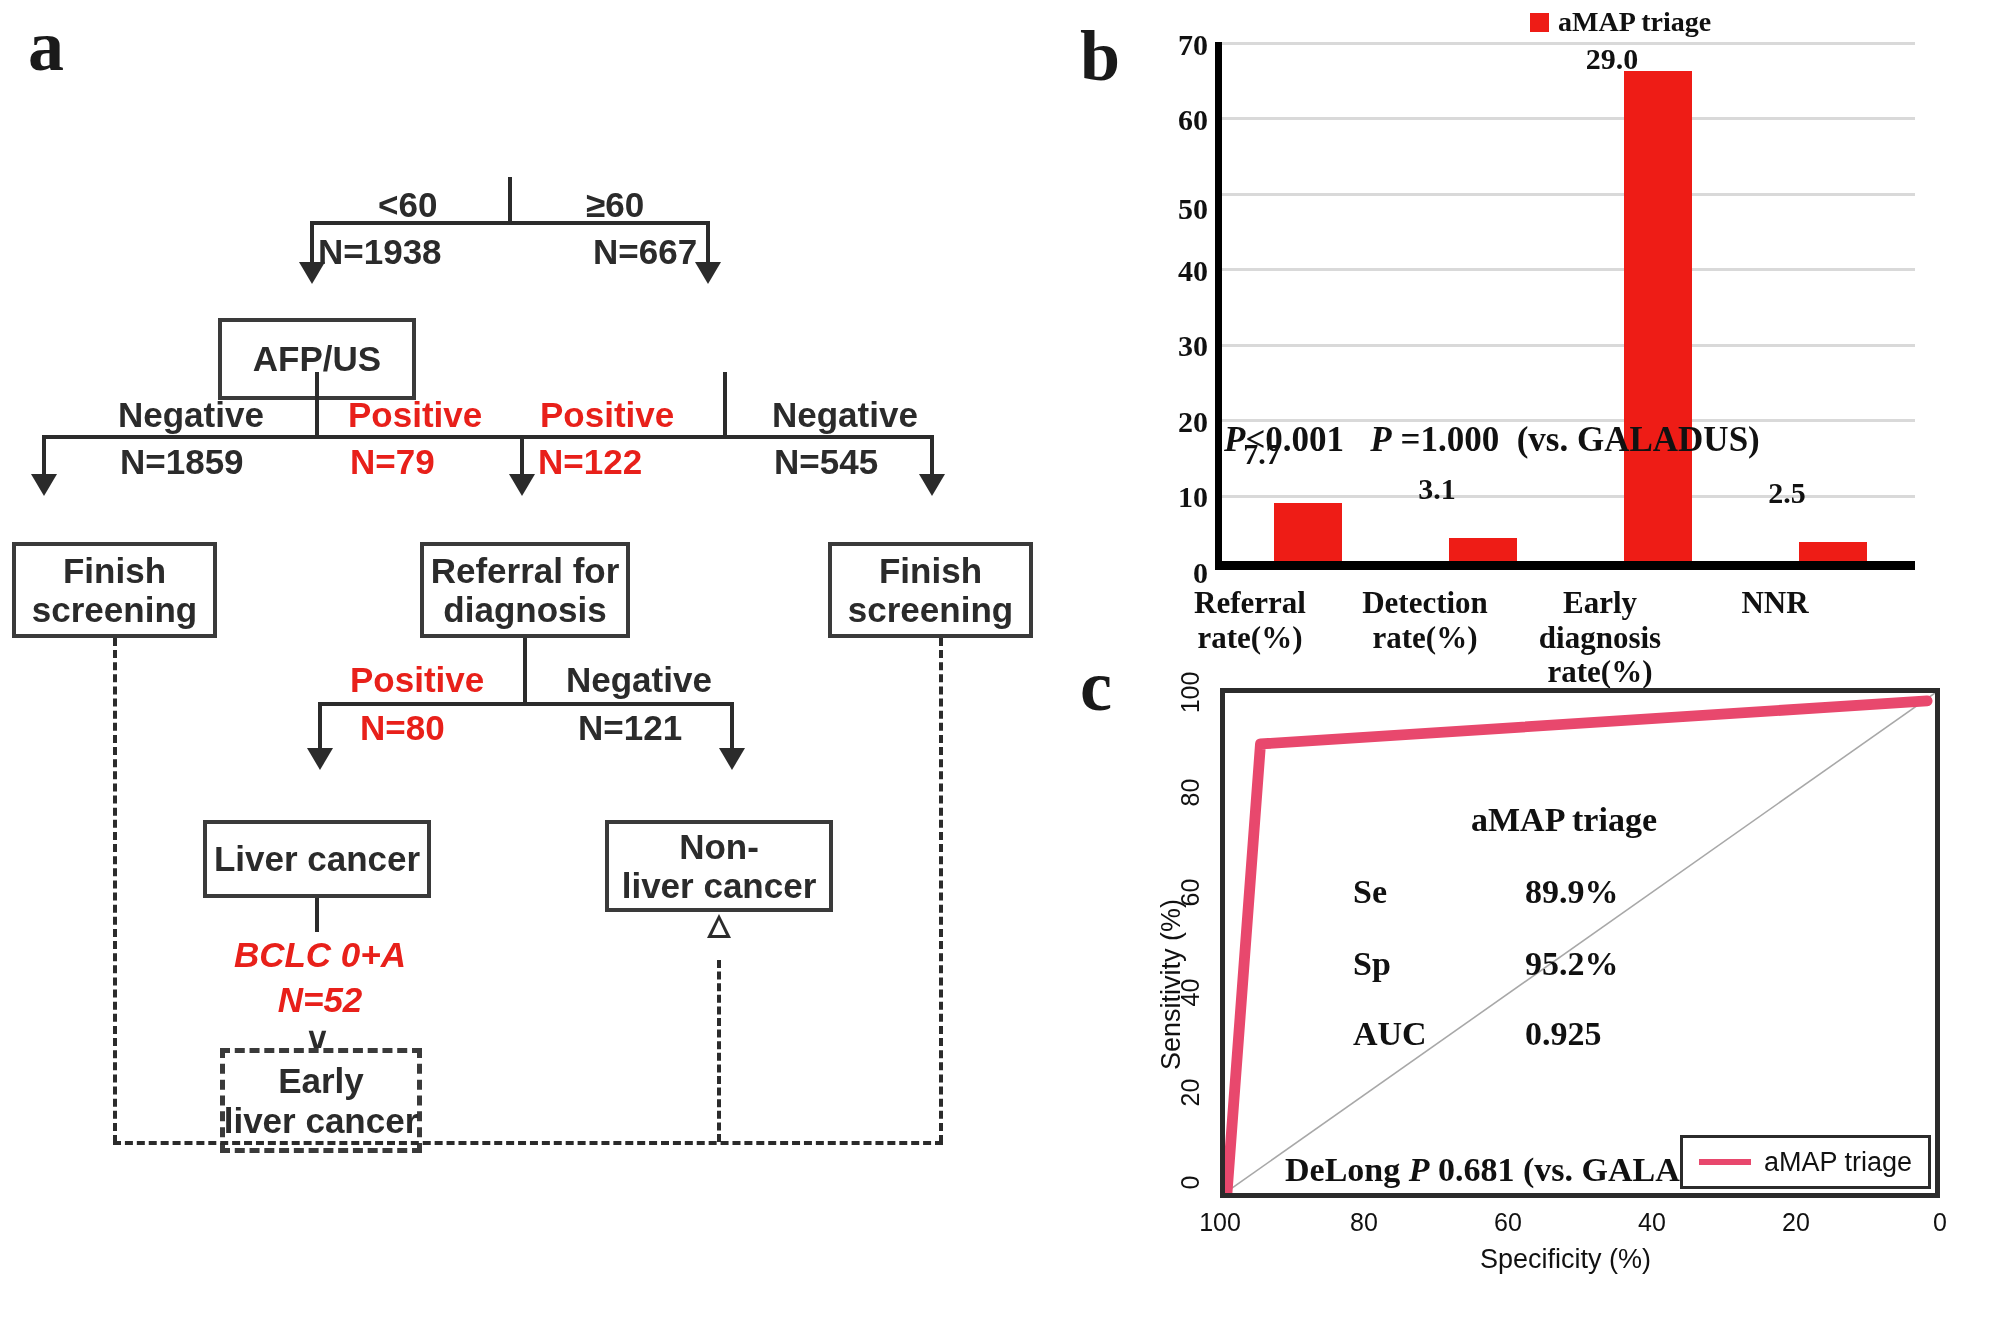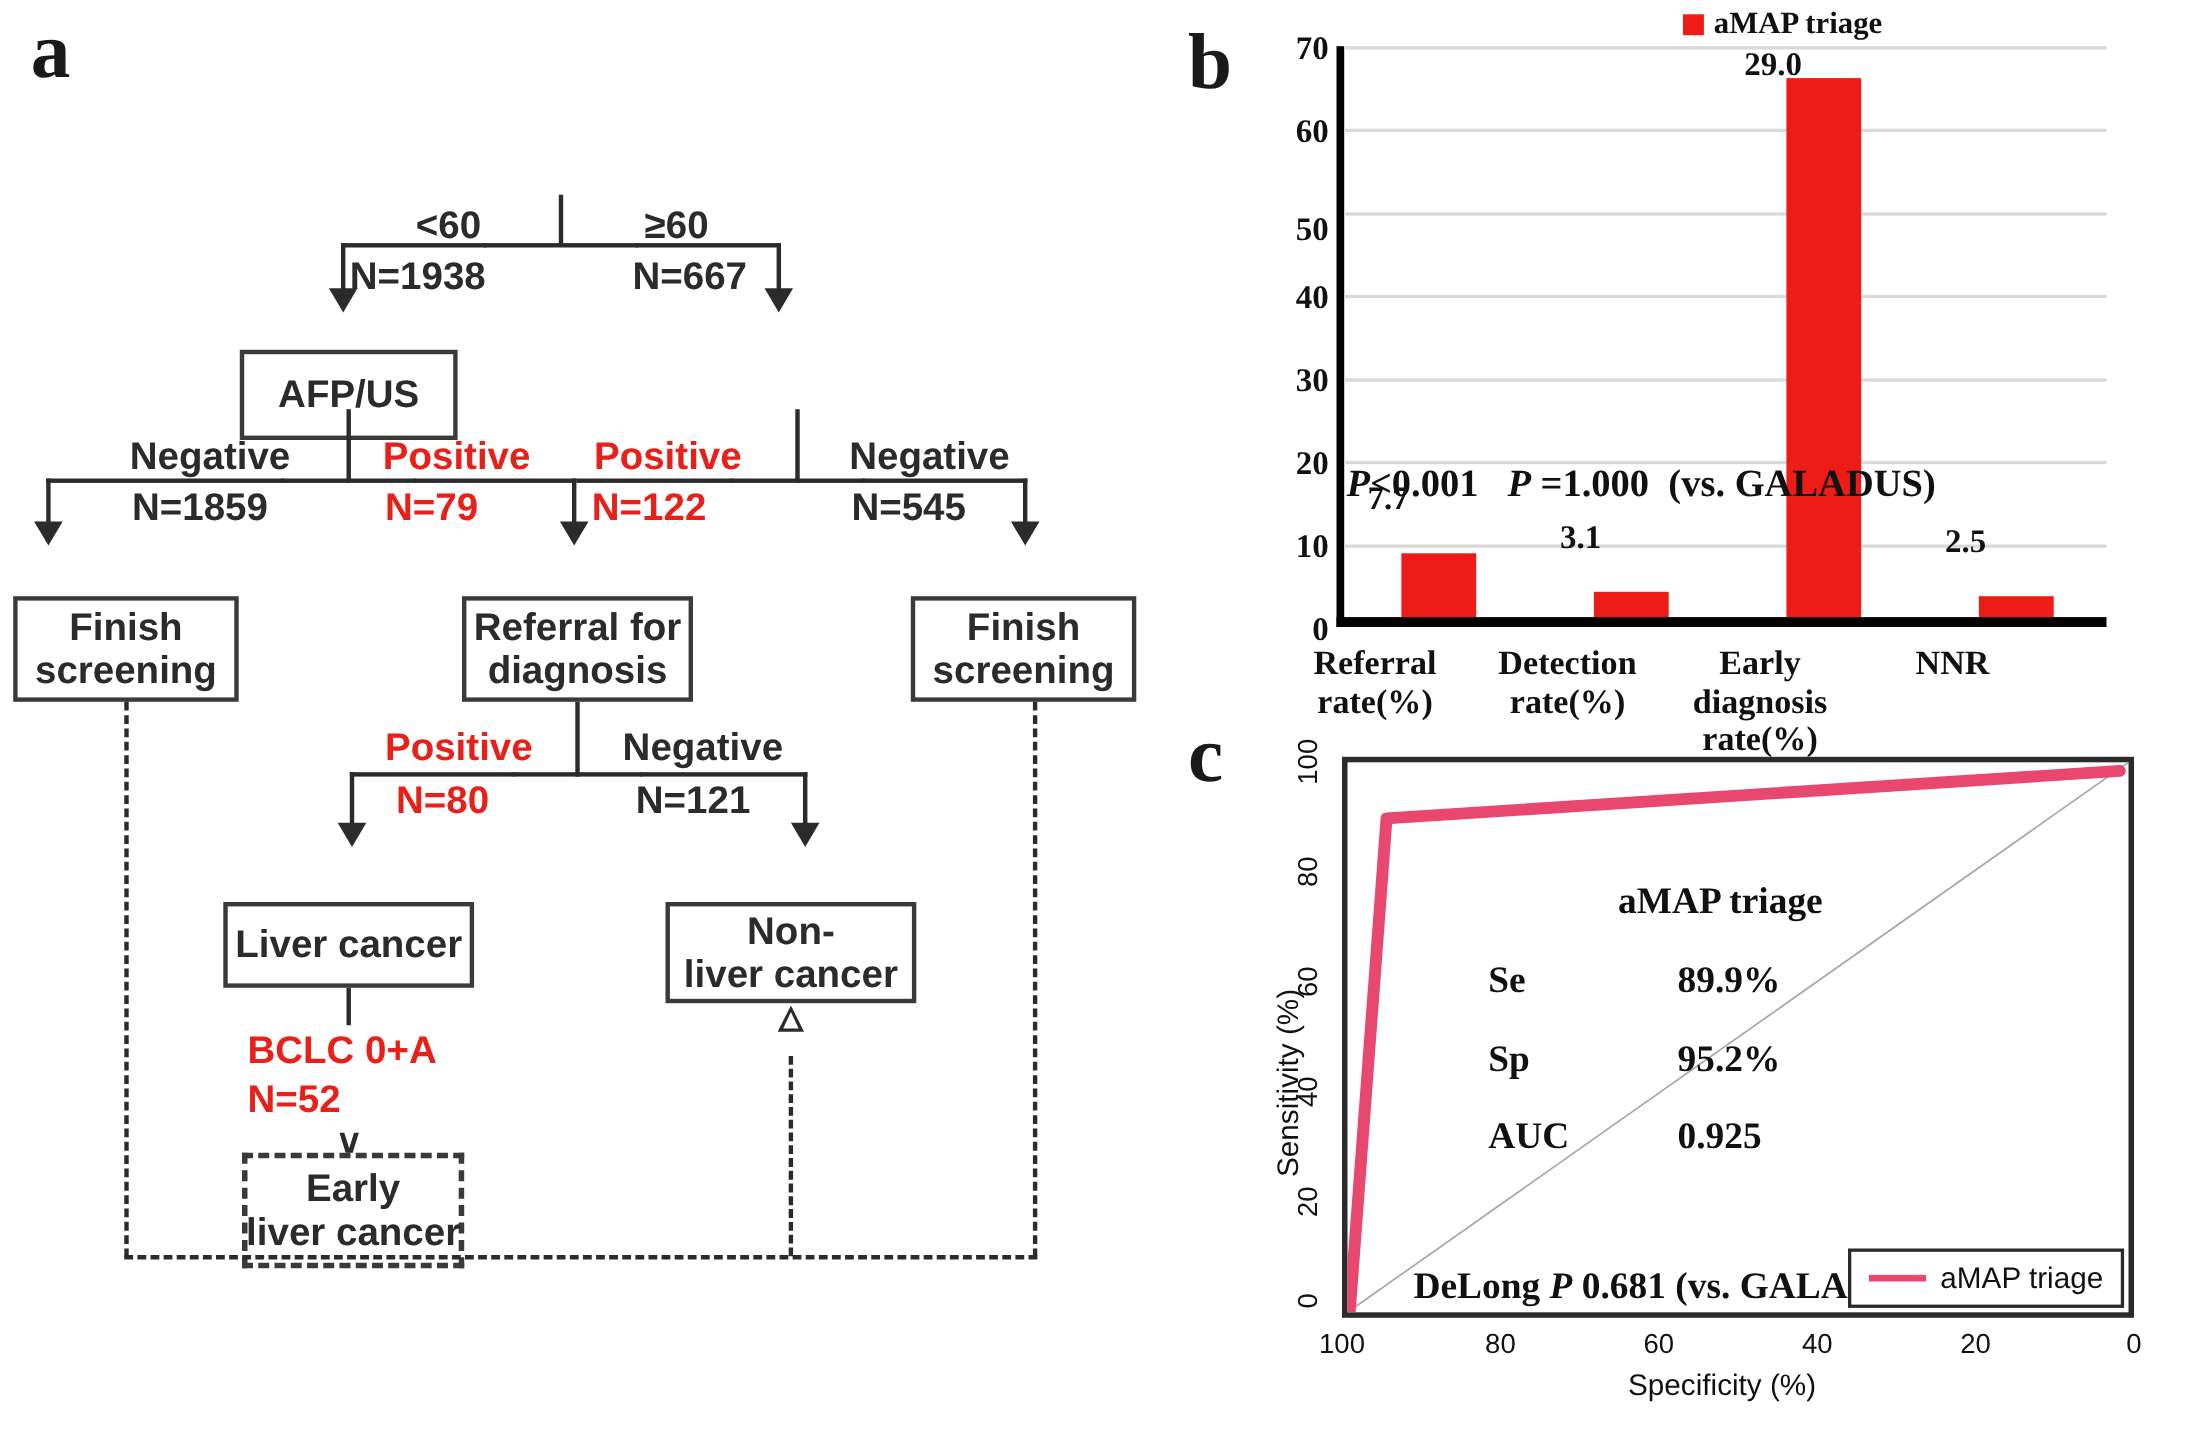--- a/index.html
+++ b/index.html
@@ -19,21 +19,21 @@
         align-items:center;justify-content:center;
         font-family:"Liberation Sans",sans-serif;font-weight:bold;
         font-size:35px;color:#2b2b2b;line-height:1.12;text-align:center;}
   .node.dashed{border:5px dashed #3a3a3a;}
   .node span{display:block;white-space:nowrap;}
 
   .lbl{position:absolute;font-family:"Liberation Sans",sans-serif;
        font-weight:bold;font-size:35px;line-height:1.12;color:#2b2b2b;
        white-space:nowrap;}
   .lbl.red{color:#e8201a;}
-  .lbl.ctr{text-align:left;}
+  .lbl.ctr{text-align:center;font-style:italic;}
 
   .ln{position:absolute;background:#2b2b2b;}
   .ln.v{width:4px;}
   .ln.h{height:4px;}
   .ln.dash-v{width:0;border-left:4px dashed #2b2b2b;background:none;}
   .ln.dash-h{height:0;border-top:4px dashed #2b2b2b;background:none;}
 
   .arrow-d{position:absolute;width:0;height:0;
            border-left:13px solid transparent;border-right:13px solid transparent;
            border-top:22px solid #2b2b2b;}
@@ -98,21 +98,21 @@
   <div class="ln h" style="left:310px;top:221px;width:132px;"></div>
   <div class="ln h" style="left:578px;top:221px;width:132px;"></div>
   <div class="ln v" style="left:310px;top:221px;height:48px;"></div>
   <div class="ln v" style="left:706px;top:221px;height:48px;"></div>
   <div class="arrow-d" style="left:299px;top:262px;"></div>
   <div class="arrow-d" style="left:695px;top:262px;"></div>
 
   <div class="lbl" style="left:378px;top:185px;">&lt;60</div>
   <div class="lbl" style="left:318px;top:232px;">N=1938</div>
   <div class="lbl" style="left:586px;top:185px;">≥60</div>
-  <div class="lbl" style="left:575px;top:232px;">N=667</div>
+  <div class="lbl" style="left:593px;top:232px;">N=667</div>
 
   <div class="node" style="left:218px;top:290px;width:198px;height:82px;margin-top:28px;">
     <span>AFP/US</span>
   </div>
 
   <div class="ln v" style="left:315px;top:372px;height:67px;"></div>
   <div class="ln h" style="left:256px;top:435px;width:122px;"></div>
   <div class="ln h" style="left:42px;top:435px;width:216px;"></div>
   <div class="ln h" style="left:376px;top:435px;width:148px;"></div>
   <div class="ln v" style="left:42px;top:435px;height:46px;"></div>

